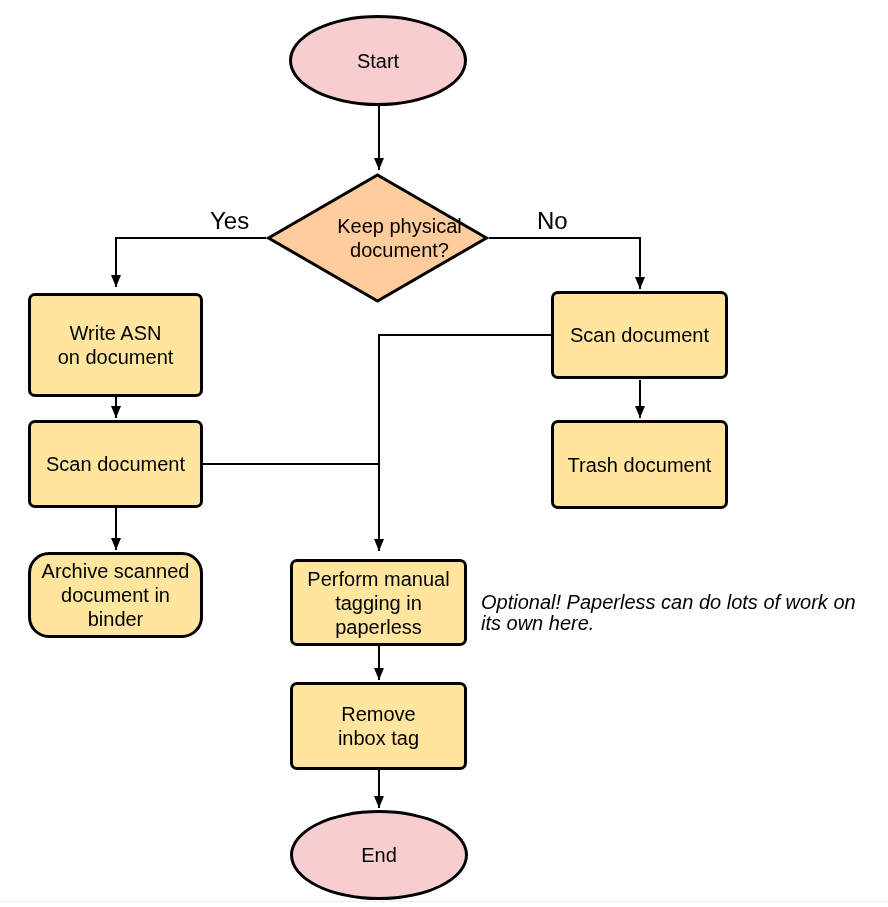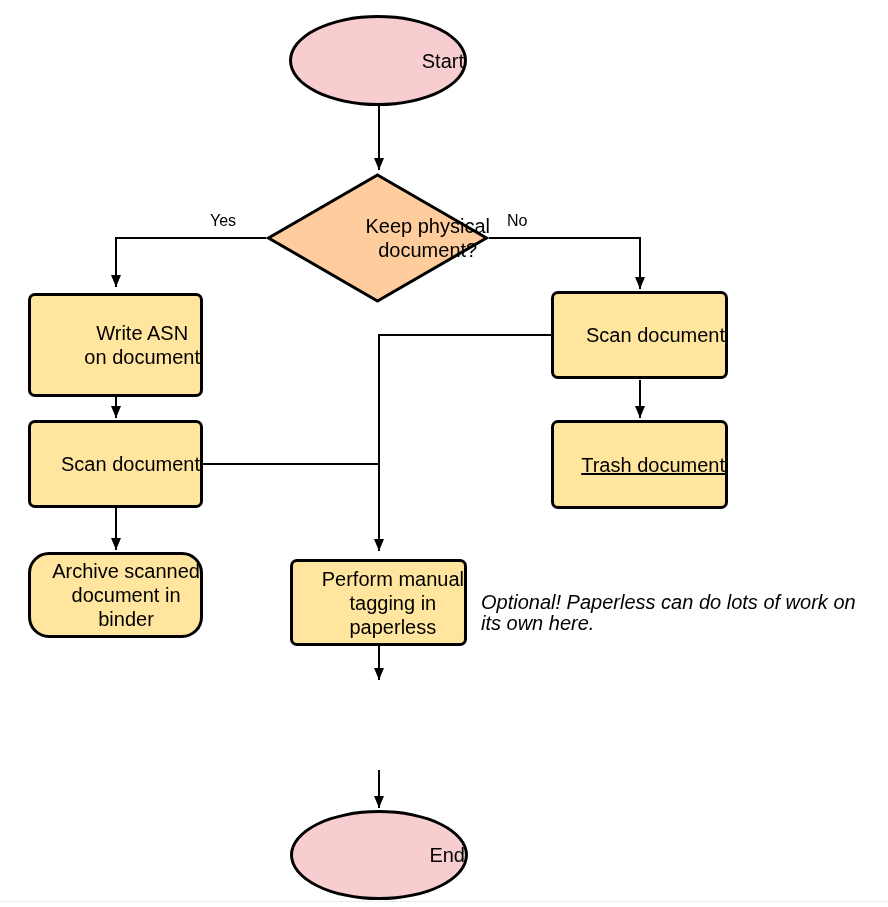--- a/index.html
+++ b/index.html
@@ -30,21 +30,21 @@
   .connector-layer path.edge {
     fill: none;
     stroke: var(--stroke);
     stroke-width: 2;
   }
   .node {
     position: absolute;
     z-index: 2;
     display: flex;
     align-items: center;
-    justify-content: flex-end;
+    justify-content: center;
     text-align: center;
     font-size: 20px;
     line-height: 24px;
     color: #000000;
   }
   .node-label { white-space: pre-line; }
   .terminal {
     background: var(--terminal-fill);
     border: 3px solid var(--stroke);
     border-radius: 50%;
@@ -63,21 +63,21 @@
   .decision polygon {
     fill: var(--decision-fill);
     stroke: var(--stroke);
     stroke-width: 3;
     stroke-linejoin: miter;
   }
   .decision .node-label { position: relative; margin-left: 44px; }
   .edge-label {
     position: absolute;
     z-index: 3;
-    font-size: 16px;
+    font-size: 24px;
     line-height: 22px;
     color: #000000;
     text-align: right;
   }
   .note {
     position: absolute;
     z-index: 2;
     font-size: 20px;
     line-height: 21px;
     font-style: italic;
@@ -132,54 +132,58 @@
   <div class="node decision" style="left:265px; top:172px; width:225px; height:132px;">
     <svg viewBox="0 0 225 132">
       <polygon points="112.5,3 221.5,66 112.5,129 3.5,66"></polygon>
     </svg>
     <span class="node-label">Keep physical
 document?</span>
   </div>
 
   <div class="edge-label" style="left:210px; top:210px;">Yes</div>
 
-  <div class="edge-label" style="left:507px; top:210px;">No</div>
+  <div class="edge-label" style="left:537px; top:210px;">No</div>
 
   <div class="node process" style="left:28px; top:293px; width:175px; height:104px;">
     <span class="node-label">Write ASN
 on document</span>
   </div>
 
   <div class="node process" style="left:28px; top:420px; width:175px; height:88px;">
     <span class="node-label">Scan document</span>
   </div>
 
   <div class="node process" style="left:28px; top:552px; width:175px; height:86px;border-radius:21px;">
     <span class="node-label">Archive scanned
 document in
 binder</span>
   </div>
 
   <div class="node process" style="left:551px; top:291px; width:177px; height:88px;">
     <span class="node-label">Scan document</span>
   </div>
 
-  <div class="node process" style="left:551px; top:420px; width:177px; height:89px;text-decoration:underline;">
+  <div class="node process" style="left:551px; top:420px; width:177px; height:89px;">
     <span class="node-label">Trash document</span>
   </div>
 
   <div class="node process" style="left:290px; top:553px; width:177px; height:87px;margin-top:6px;">
     <span class="node-label">Perform manual
 tagging in
 paperless</span>
   </div>
 
   <div class="note" style="left:481px; top:592px; width:400px;">Optional! Paperless can do lots of work on
 its own here.</div>
 
+  <div class="node process" style="left:290px; top:682px; width:177px; height:88px;">
+    <span class="node-label">Remove
+inbox tag</span>
+  </div>
 
   <div class="node terminal" style="left:290px; top:810px; width:178px; height:90px;">
     <span class="node-label">End</span>
   </div>
 
   <div class="bottom-divider"></div>
 
 </div>
 
 </body></html>

